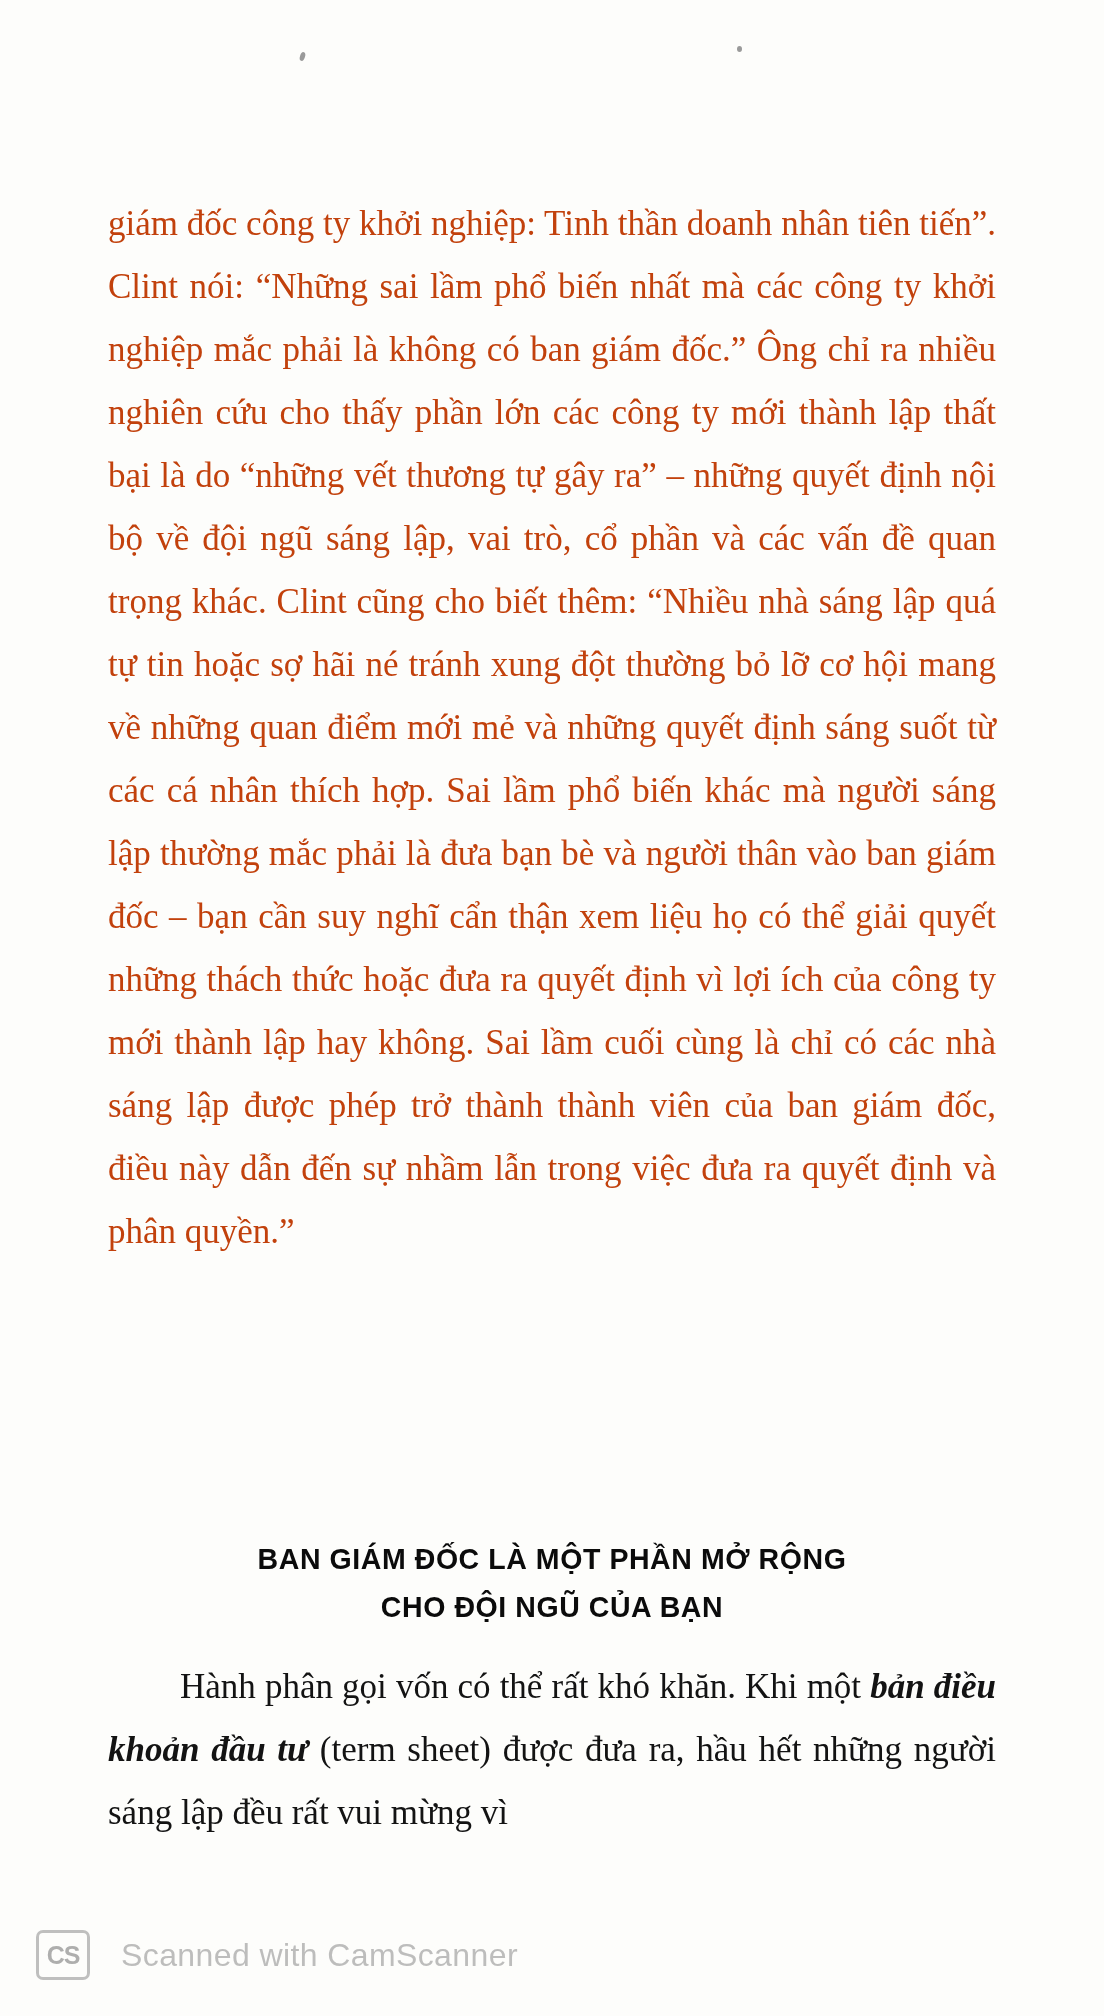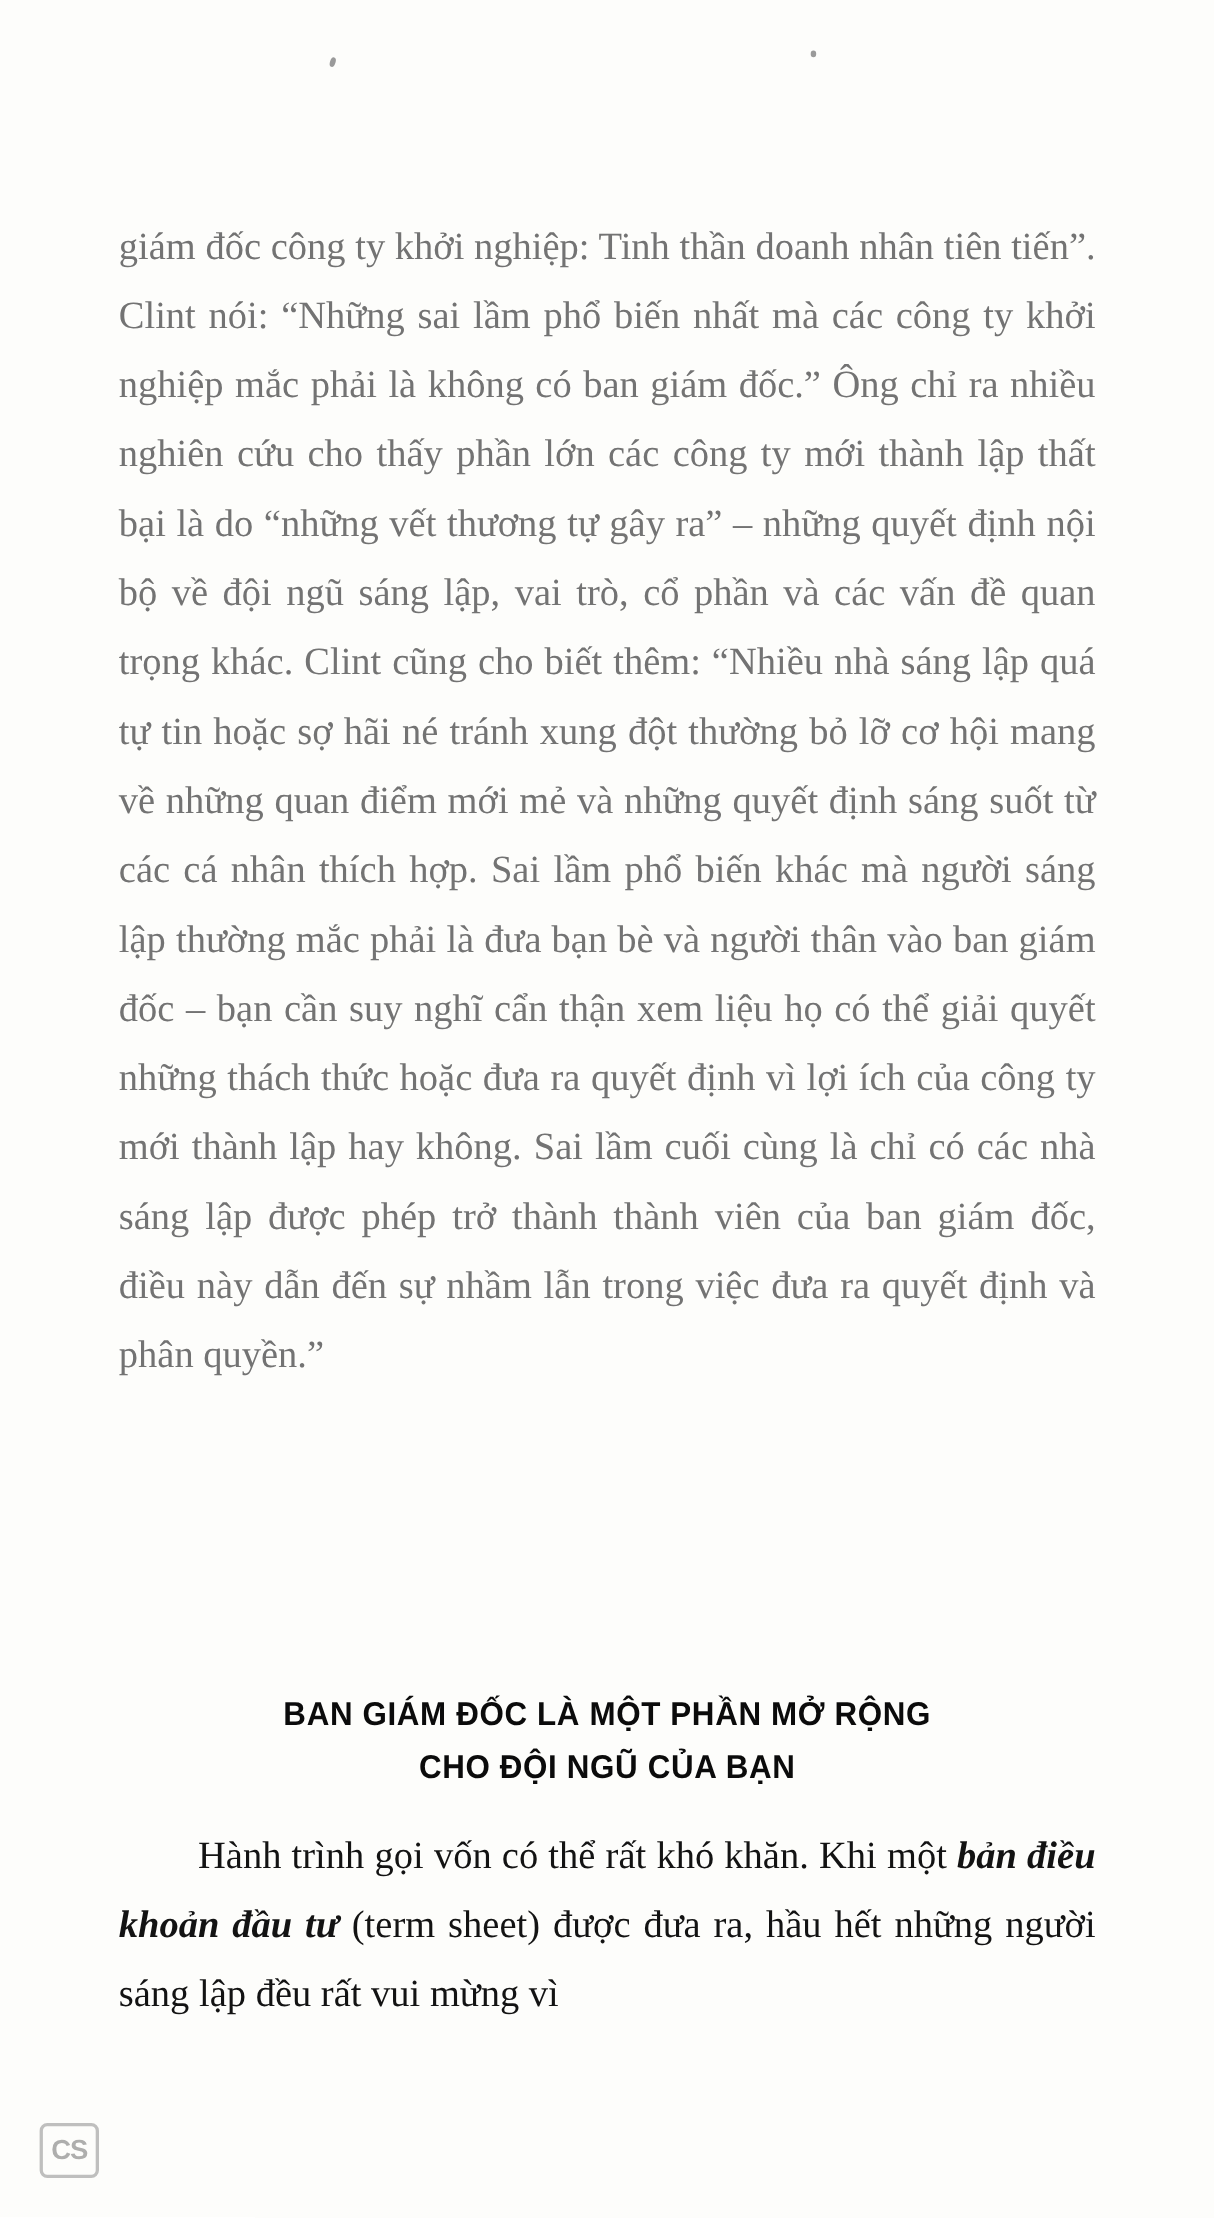--- a/index.html
+++ b/index.html
@@ -55,21 +55,21 @@
 
   .body-text {
     position: absolute;
     left: 108px;
     right: 108px;
     top: 192px;
     font-size: 35px;
     line-height: 63px;
     text-align: justify;
     text-justify: inter-word;
-    color: #737373;
+    color: #c2410c;
   }
   .body-text p {
     margin: 0;
   }
 
   .section-heading {
     position: absolute;
     left: 108px;
     right: 108px;
     top: 1535px;
@@ -151,21 +151,22 @@
     <p>giám đốc công ty khởi nghiệp: Tinh thần doanh nhân tiên tiến”. Clint nói: “Những sai lầm phổ biến nhất mà các công ty khởi nghiệp mắc phải là không có ban giám đốc.” Ông chỉ ra nhiều nghiên cứu cho thấy phần lớn các công ty mới thành lập thất bại là do “những vết thương tự gây ra” – những quyết định nội bộ về đội ngũ sáng lập, vai trò, cổ phần và các vấn đề quan trọng khác. Clint cũng cho biết thêm: “Nhiều nhà sáng lập quá tự tin hoặc sợ hãi né tránh xung đột thường bỏ lỡ cơ hội mang về những quan điểm mới mẻ và những quyết định sáng suốt từ các cá nhân thích hợp. Sai lầm phổ biến khác mà người sáng lập thường mắc phải là đưa bạn bè và người thân vào ban giám đốc – bạn cần suy nghĩ cẩn thận xem liệu họ có thể giải quyết những thách thức hoặc đưa ra quyết định vì lợi ích của công ty mới thành lập hay không. Sai lầm cuối cùng là chỉ có các nhà sáng lập được phép trở thành thành viên của ban giám đốc, điều này dẫn đến sự nhầm lẫn trong việc đưa ra quyết định và phân quyền.”</p>
   </div>
 
   <div class="section-heading">
     <div>BAN GIÁM ĐỐC LÀ MỘT PHẦN MỞ RỘNG</div>
     <div>CHO ĐỘI NGŨ CỦA BẠN</div>
   </div>
 
   <div class="tail-text">
     <p>
-      <span>Hành trình gọi vốn có thể rất khó khăn. Khi một </span><span class="ital">bản điều khoản đầu tư</span><span> (term sheet) được đưa ra, hầu hết những người sáng lập đều rất vui mừng vì</span>
+      <span>Hành phân gọi vốn có thể rất khó khăn. Khi một </span><span class="ital">bản điều khoản đầu tư</span><span> (term sheet) được đưa ra, hầu hết những người sáng lập đều rất vui mừng vì</span>
     </p>
   </div>
 
   <div class="watermark">
     <div class="cs-badge">CS</div>
+    <div class="cs-text">Scanned with CamScanner</div>
   </div>
 
 </div>
 
 </body></html>

